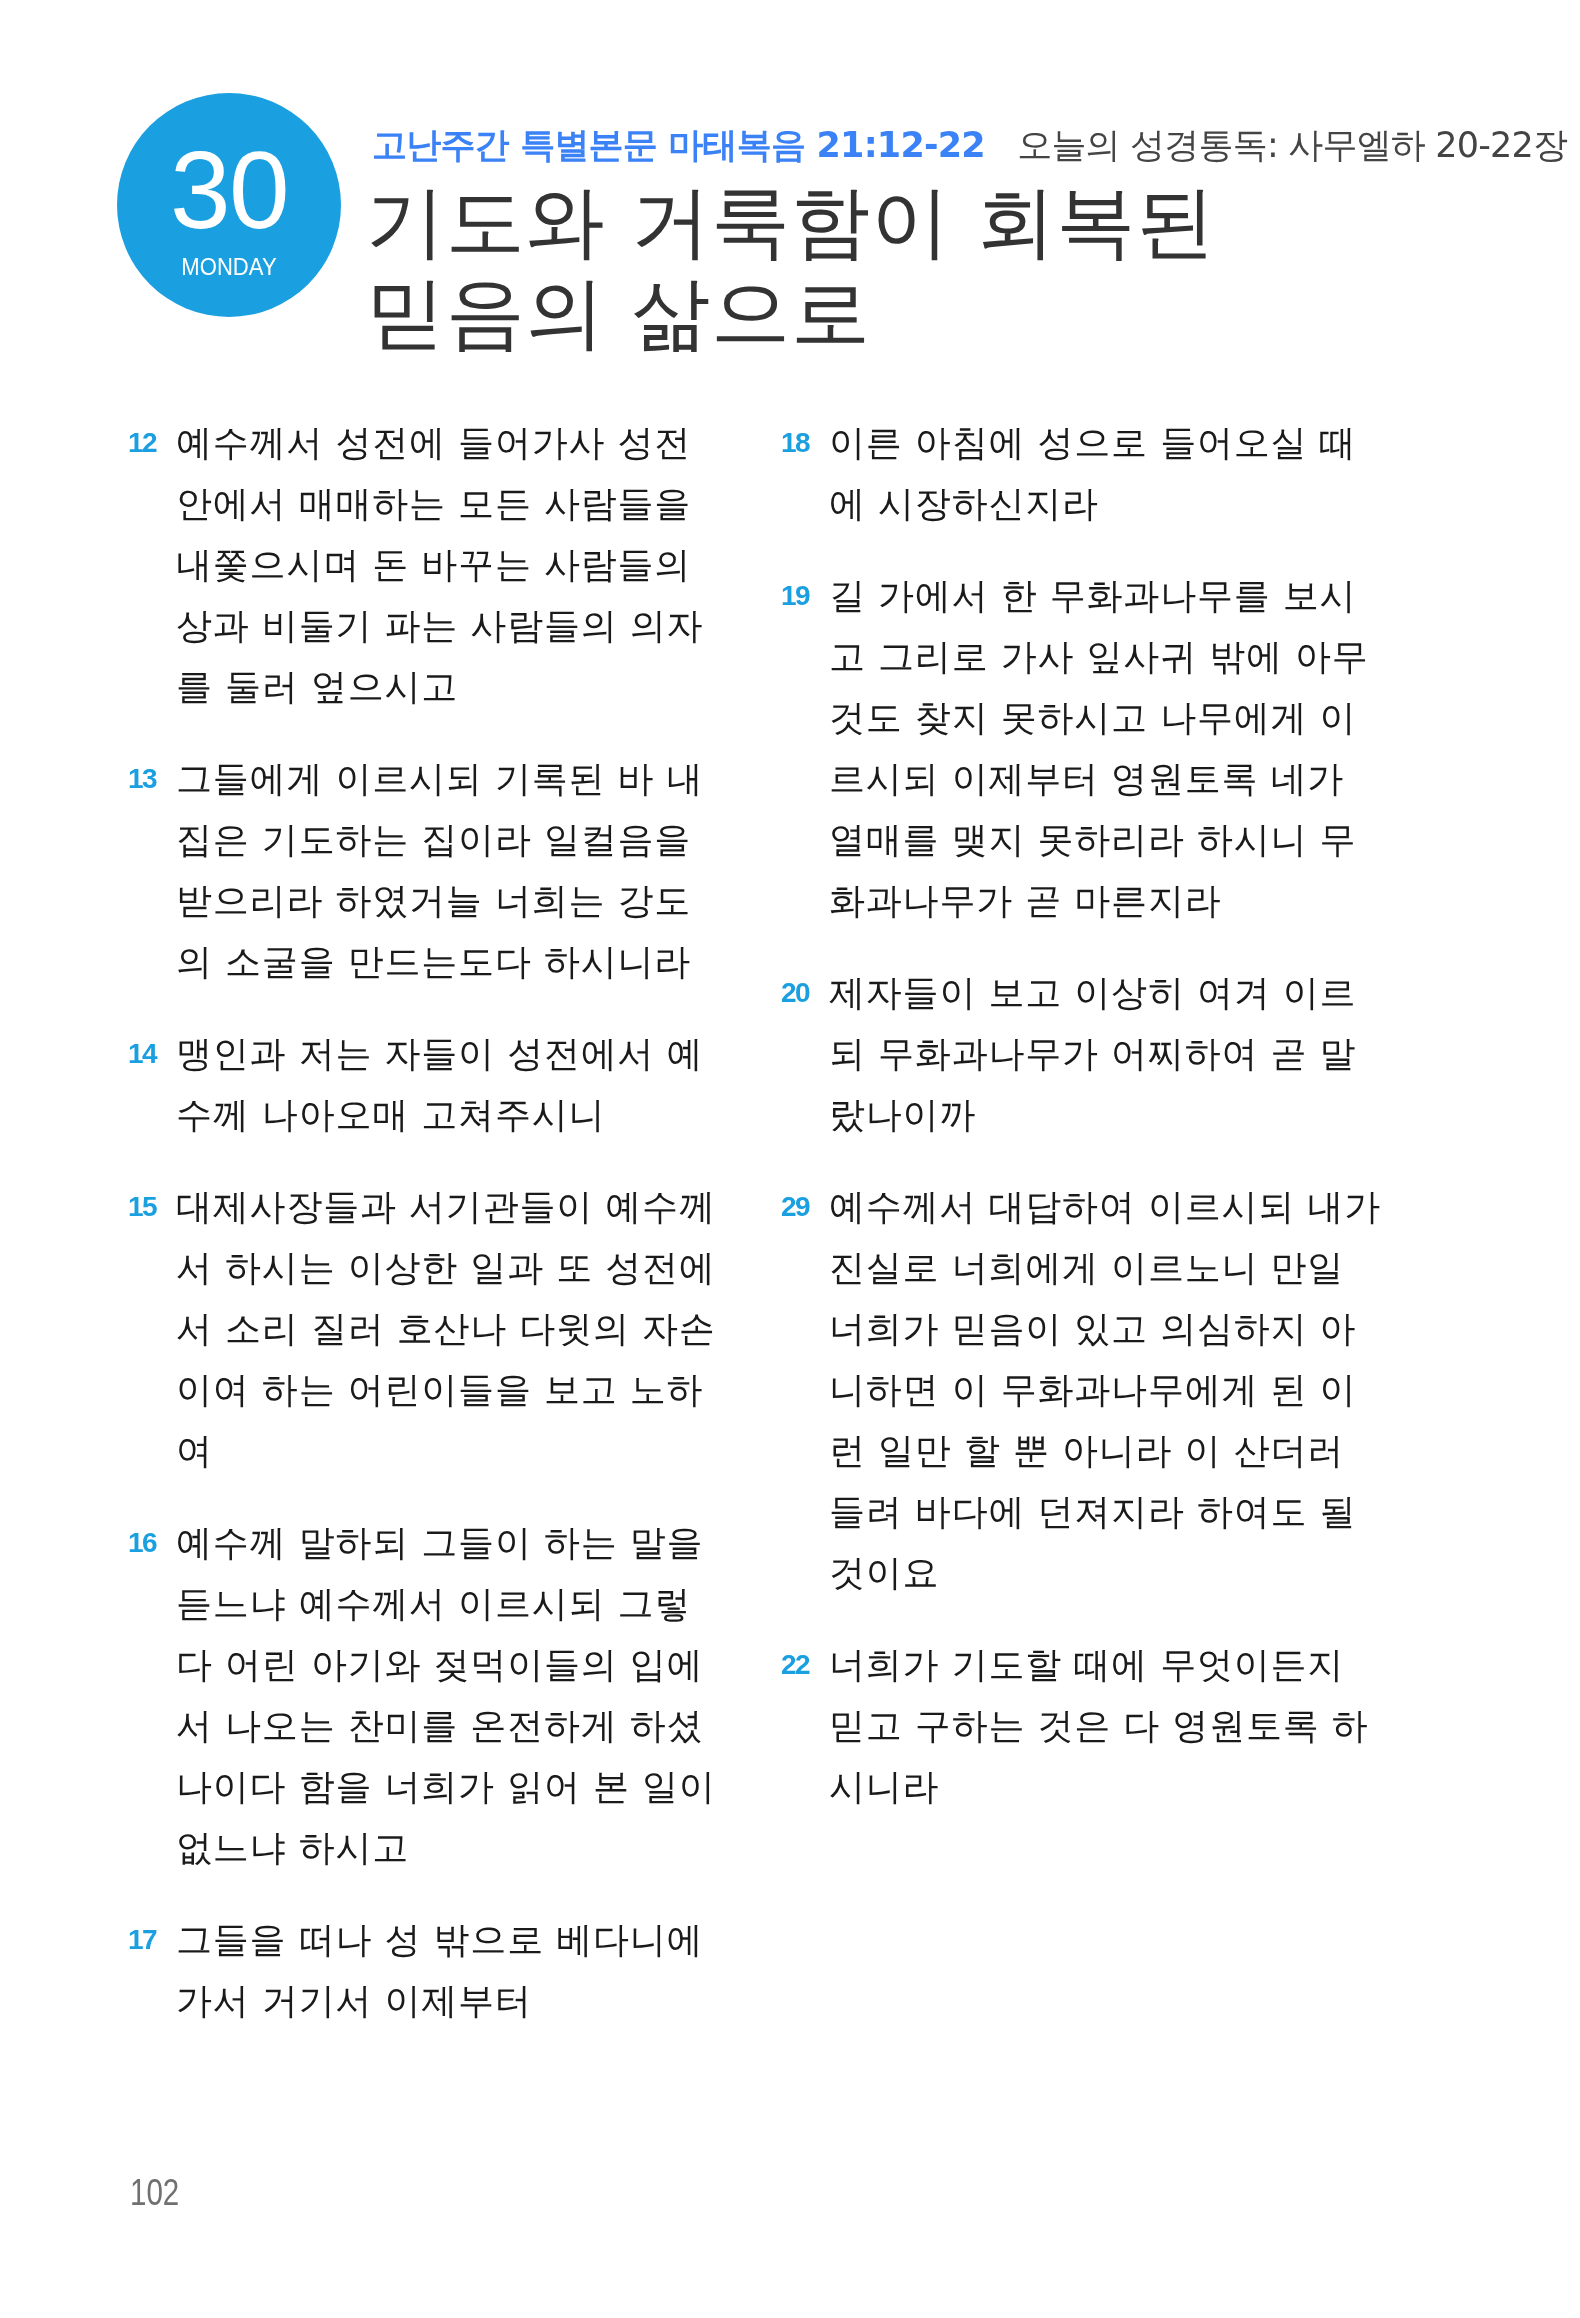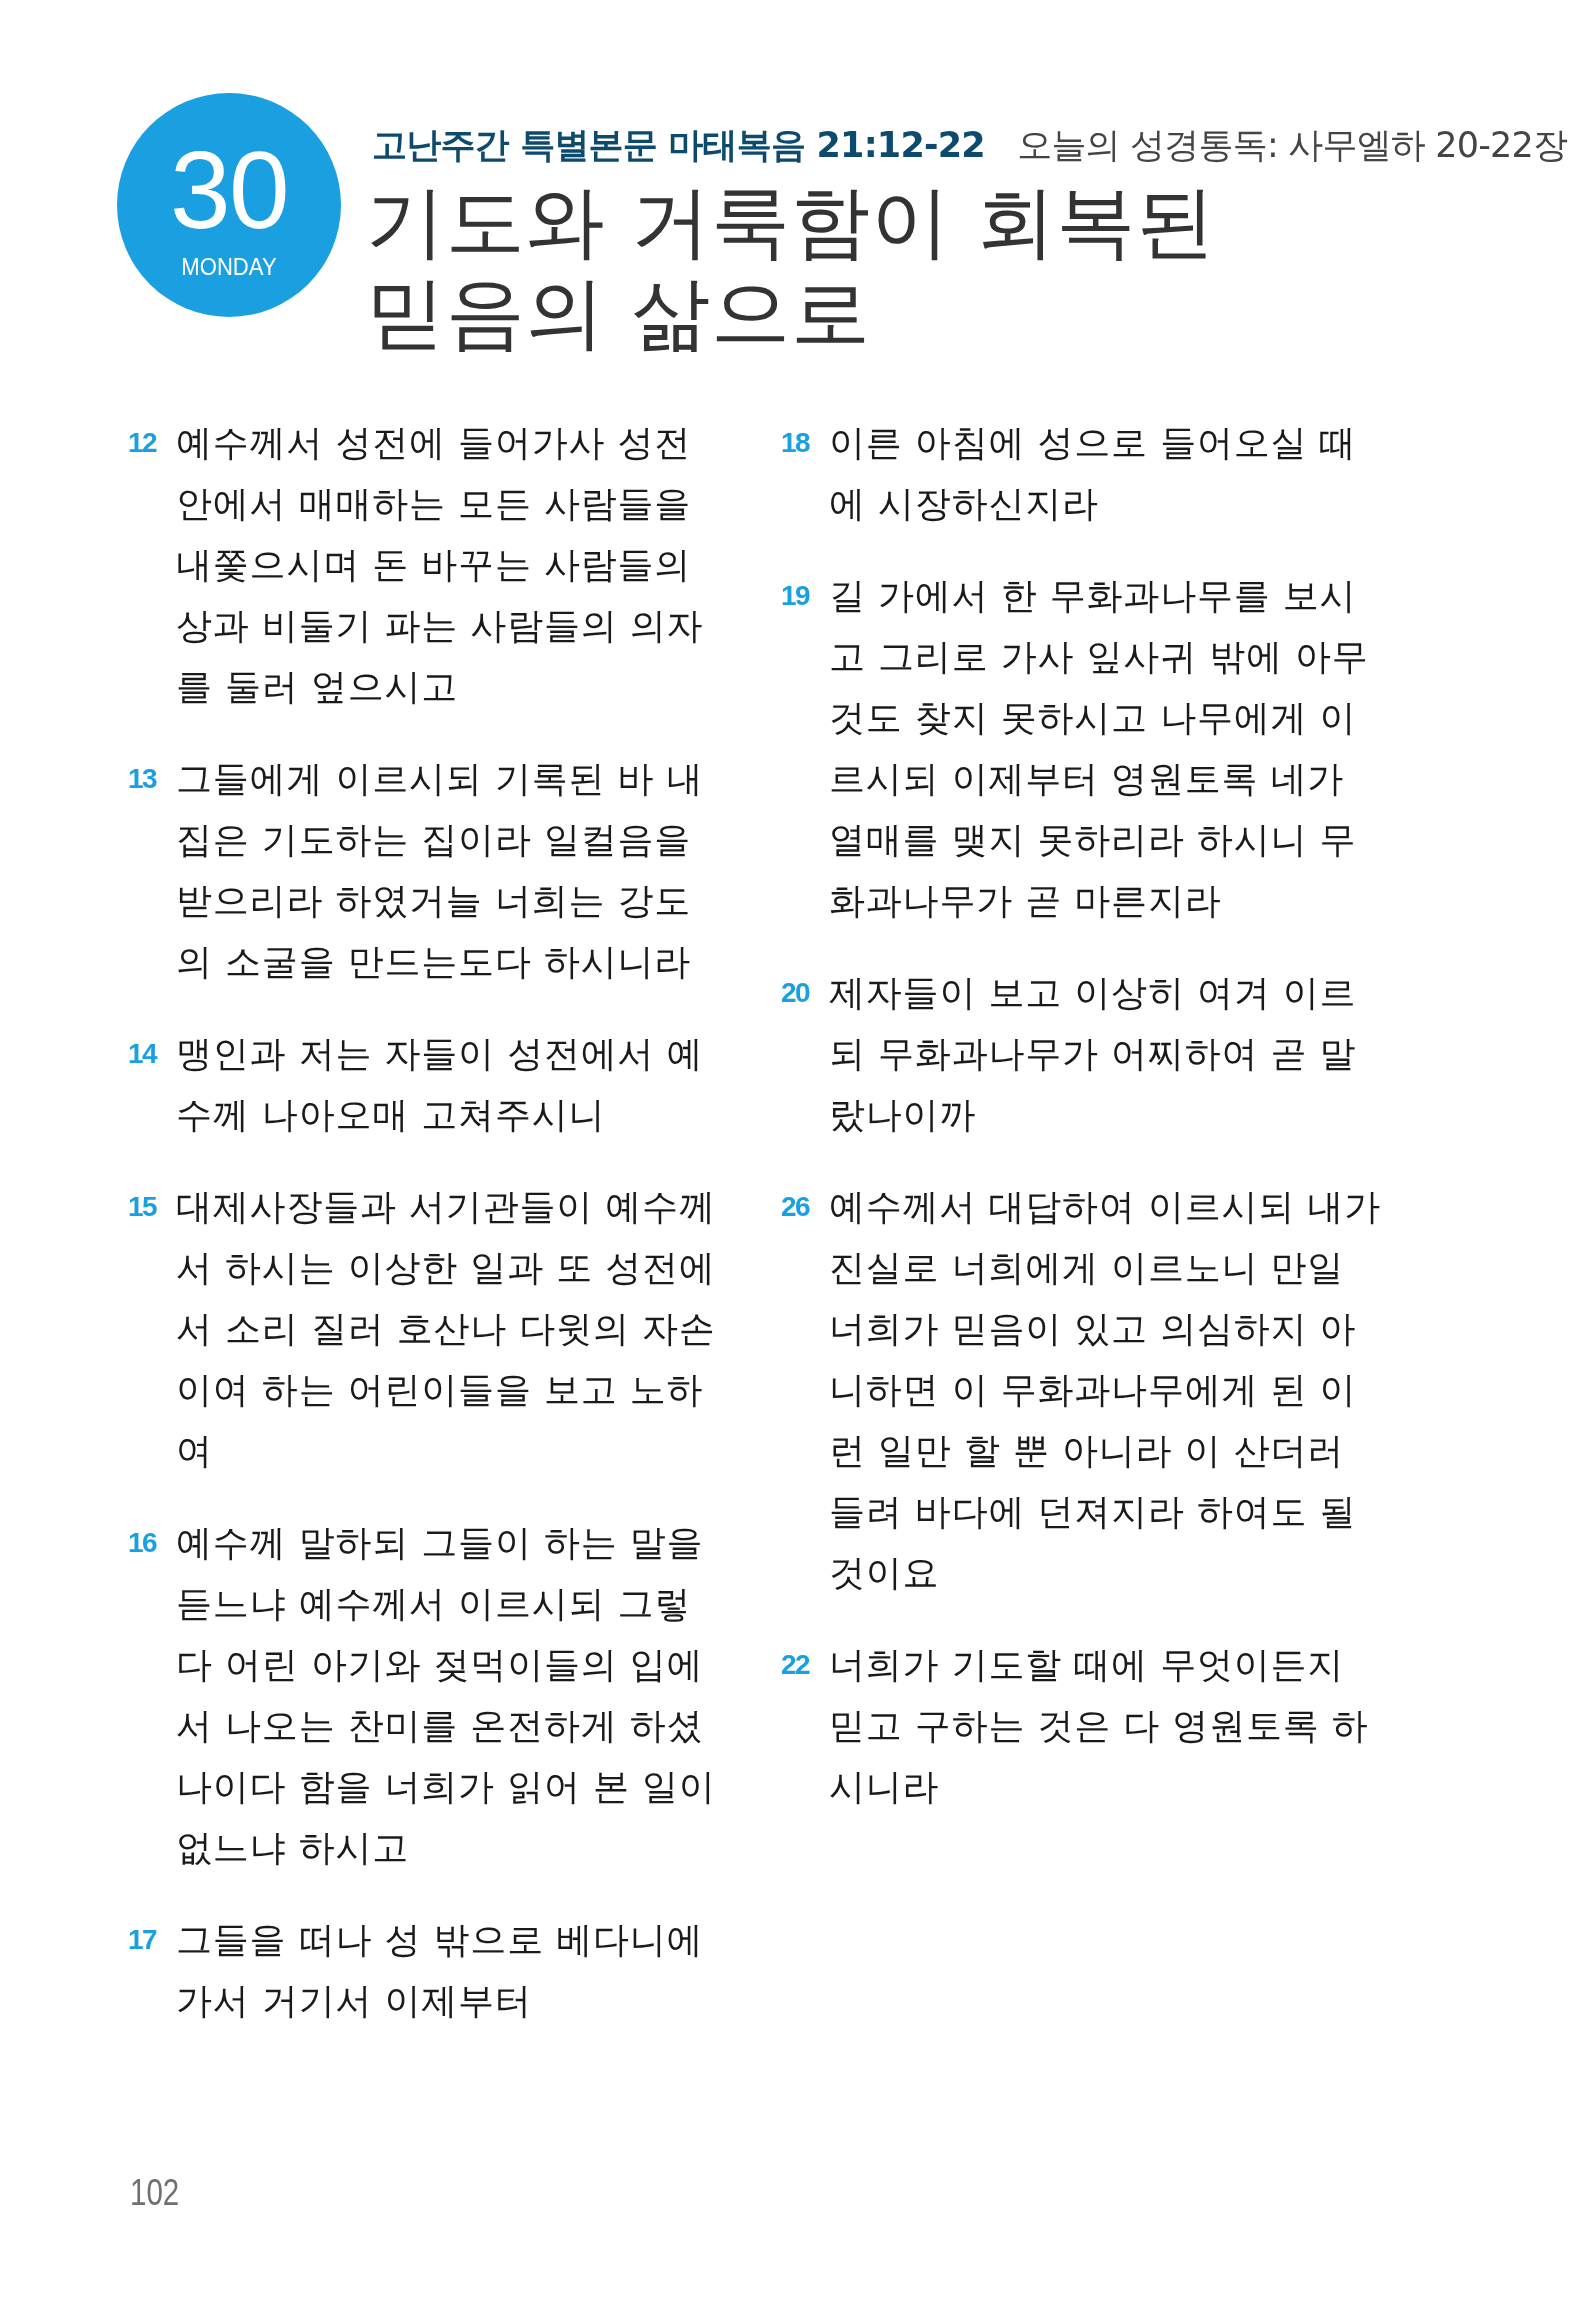--- a/index.html
+++ b/index.html
@@ -53,21 +53,21 @@
       position: absolute;
       left: 372px;
       top: 122px;
       white-space: nowrap;
       font-size: 35px;
       line-height: 46px;
       font-weight: 700;
       letter-spacing: -0.8px;
     }
     .subtitle .passage {
-      color: #0c4a6e;
+      color: #3b82f6;
     }
     .subtitle .reading {
       color: #444444;
       font-weight: 400;
       margin-left: 21px;
     }
     .title {
       position: absolute;
       left: 366px;
       top: 177px;
@@ -207,21 +207,21 @@
     <span class="line">열매를 맺지 못하리라 하시니 무</span>
     <span class="line">화과나무가 곧 마른지라</span>
   </div>
   <div class="verse">
     <span class="vnum">20</span>
     <span class="line">제자들이 보고 이상히 여겨 이르</span>
     <span class="line">되 무화과나무가 어찌하여 곧 말</span>
     <span class="line">랐나이까</span>
   </div>
   <div class="verse">
-    <span class="vnum">26</span>
+    <span class="vnum">29</span>
     <span class="line">예수께서 대답하여 이르시되 내가</span>
     <span class="line">진실로 너희에게 이르노니 만일</span>
     <span class="line">너희가 믿음이 있고 의심하지 아</span>
     <span class="line">니하면 이 무화과나무에게 된 이</span>
     <span class="line">런 일만 할 뿐 아니라 이 산더러</span>
     <span class="line">들려 바다에 던져지라 하여도 될</span>
     <span class="line">것이요</span>
   </div>
   <div class="verse">
     <span class="vnum">22</span>

